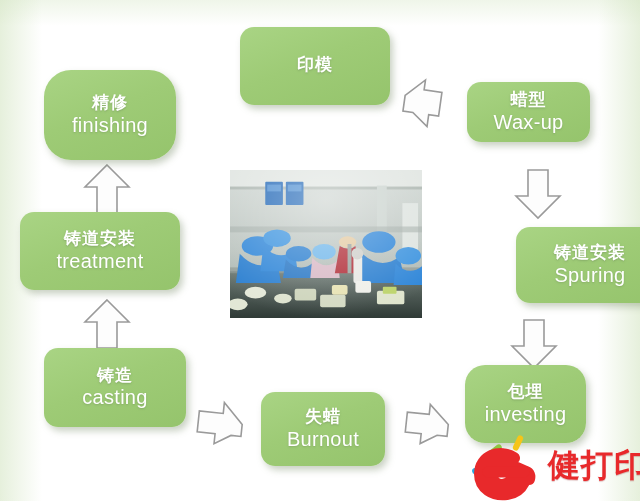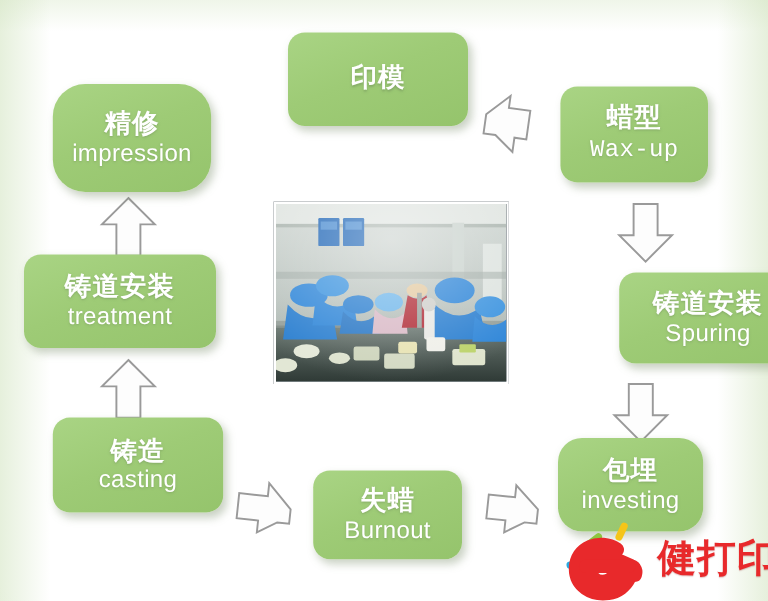--- a/index.html
+++ b/index.html
@@ -44,38 +44,38 @@
     justify-content: center;
     text-align: center;
     color: #ffffff;
     background: linear-gradient(158deg, #a9d484 0%, #9ecb76 45%, #95c46c 100%);
     box-shadow: 3px 4px 7px rgba(120,140,105,0.40);
     z-index: 3;
     line-height: 1.05;
     padding: 4px 6px;
   }
   .node .zh {
-    font-size: 22px;
+    font-size: 17px;
     font-weight: bold;
     letter-spacing: 1px;
     text-shadow: 0 1px 2px rgba(110,140,90,0.55);
     margin-bottom: 3px;
     white-space: nowrap;
   }
   .node .en {
     font-size: 20px;
     font-weight: normal;
     letter-spacing: 0.3px;
     text-shadow: 0 1px 2px rgba(110,140,90,0.45);
     white-space: nowrap;
   }
 
   
   #n-impression { left: 240px; top: 27px;  width: 150px; height: 78px; }
-  #n-waxup      { left: 467px; top: 72px;  width: 123px; height: 80px; font-family: Liberation Mono, monospace; }
+  #n-waxup      { left: 467px; top: 82px;  width: 123px; height: 60px; }
   #n-spuring    { left: 476px; top: 227px; width: 148px; height: 76px; margin-left: 40px; }
   #n-investing  { left: 465px; top: 365px; width: 121px; height: 78px; border-radius: 20px; }
   #n-burnout    { left: 261px; top: 392px; width: 124px; height: 74px; }
   #n-casting    { left: 44px;  top: 348px; width: 142px; height: 79px; }
   #n-treatment  { left: 20px;  top: 212px; width: 160px; height: 78px; }
   #n-finishing  { left: 44px;  top: 70px;  width: 132px; height: 90px; border-radius: 27px; }
 
   
   .arrow {
     position: absolute;
@@ -154,21 +154,21 @@
     <div class="en">casting</div>
   </div>
 
   <div class="node" id="n-treatment">
     <div class="zh">铸道安装</div>
     <div class="en">treatment</div>
   </div>
 
   <div class="node" id="n-finishing">
     <div class="zh">精修</div>
-    <div class="en">impression</div>
+    <div class="en">finishing</div>
   </div>
 
   <div class="arrow" style="left:400px; top:78px; width:48px; height:54px;">
     <svg viewBox="0 0 48 54" width="48" height="54">
       <polygon points="4,20 22,2 22,12 40,12 40,36 30,36 30,48 14,36 4,36" fill="#fdfdfd" stroke="#9a9a9a" stroke-width="1.6" transform="rotate(8 24 27)"></polygon>
     </svg>
   </div>
 
   <div class="arrow" style="left:512px; top:168px; width:52px; height:52px;">
     <svg viewBox="0 0 52 52" width="52" height="52">

